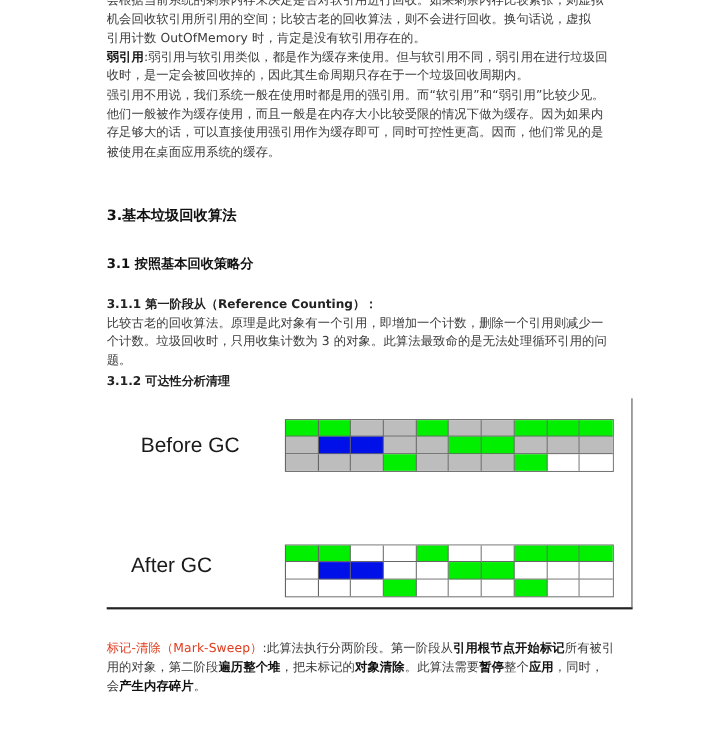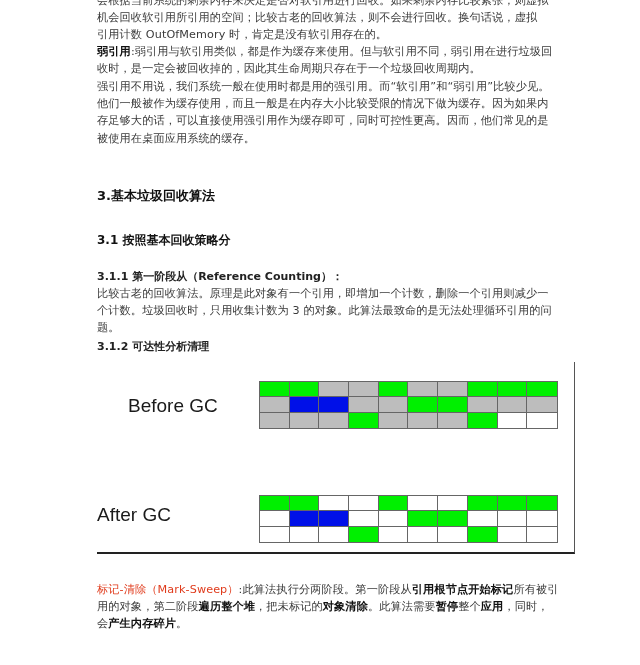--- a/index.html
+++ b/index.html
@@ -147,21 +147,21 @@
         <div class="cell c-gray" style="border-bottom: none;"></div>
         <div class="cell c-green" style="border-bottom: none;"></div>
         <div class="cell c-gray" style="border-bottom: none;"></div>
         <div class="cell c-gray" style="border-bottom: none;"></div>
         <div class="cell c-gray" style="border-bottom: none;"></div>
         <div class="cell c-green" style="border-bottom: none;"></div>
         <div class="cell c-white" style="border-bottom: none;"></div>
         <div class="cell c-white" style="border-right: none; border-bottom: none;"></div>
       </div>
 
-    <div class="gc-label" style="left:0; top:142px;">After GC</div>
+    <div class="gc-label" style="left:22px; top:142px;">After GC</div>
     <div class="grid" id="grid-after" style="left:162px; top:133px;">
         <div class="cell c-green"></div>
         <div class="cell c-green"></div>
         <div class="cell c-white"></div>
         <div class="cell c-white"></div>
         <div class="cell c-green"></div>
         <div class="cell c-white"></div>
         <div class="cell c-white"></div>
         <div class="cell c-green"></div>
         <div class="cell c-green"></div>

